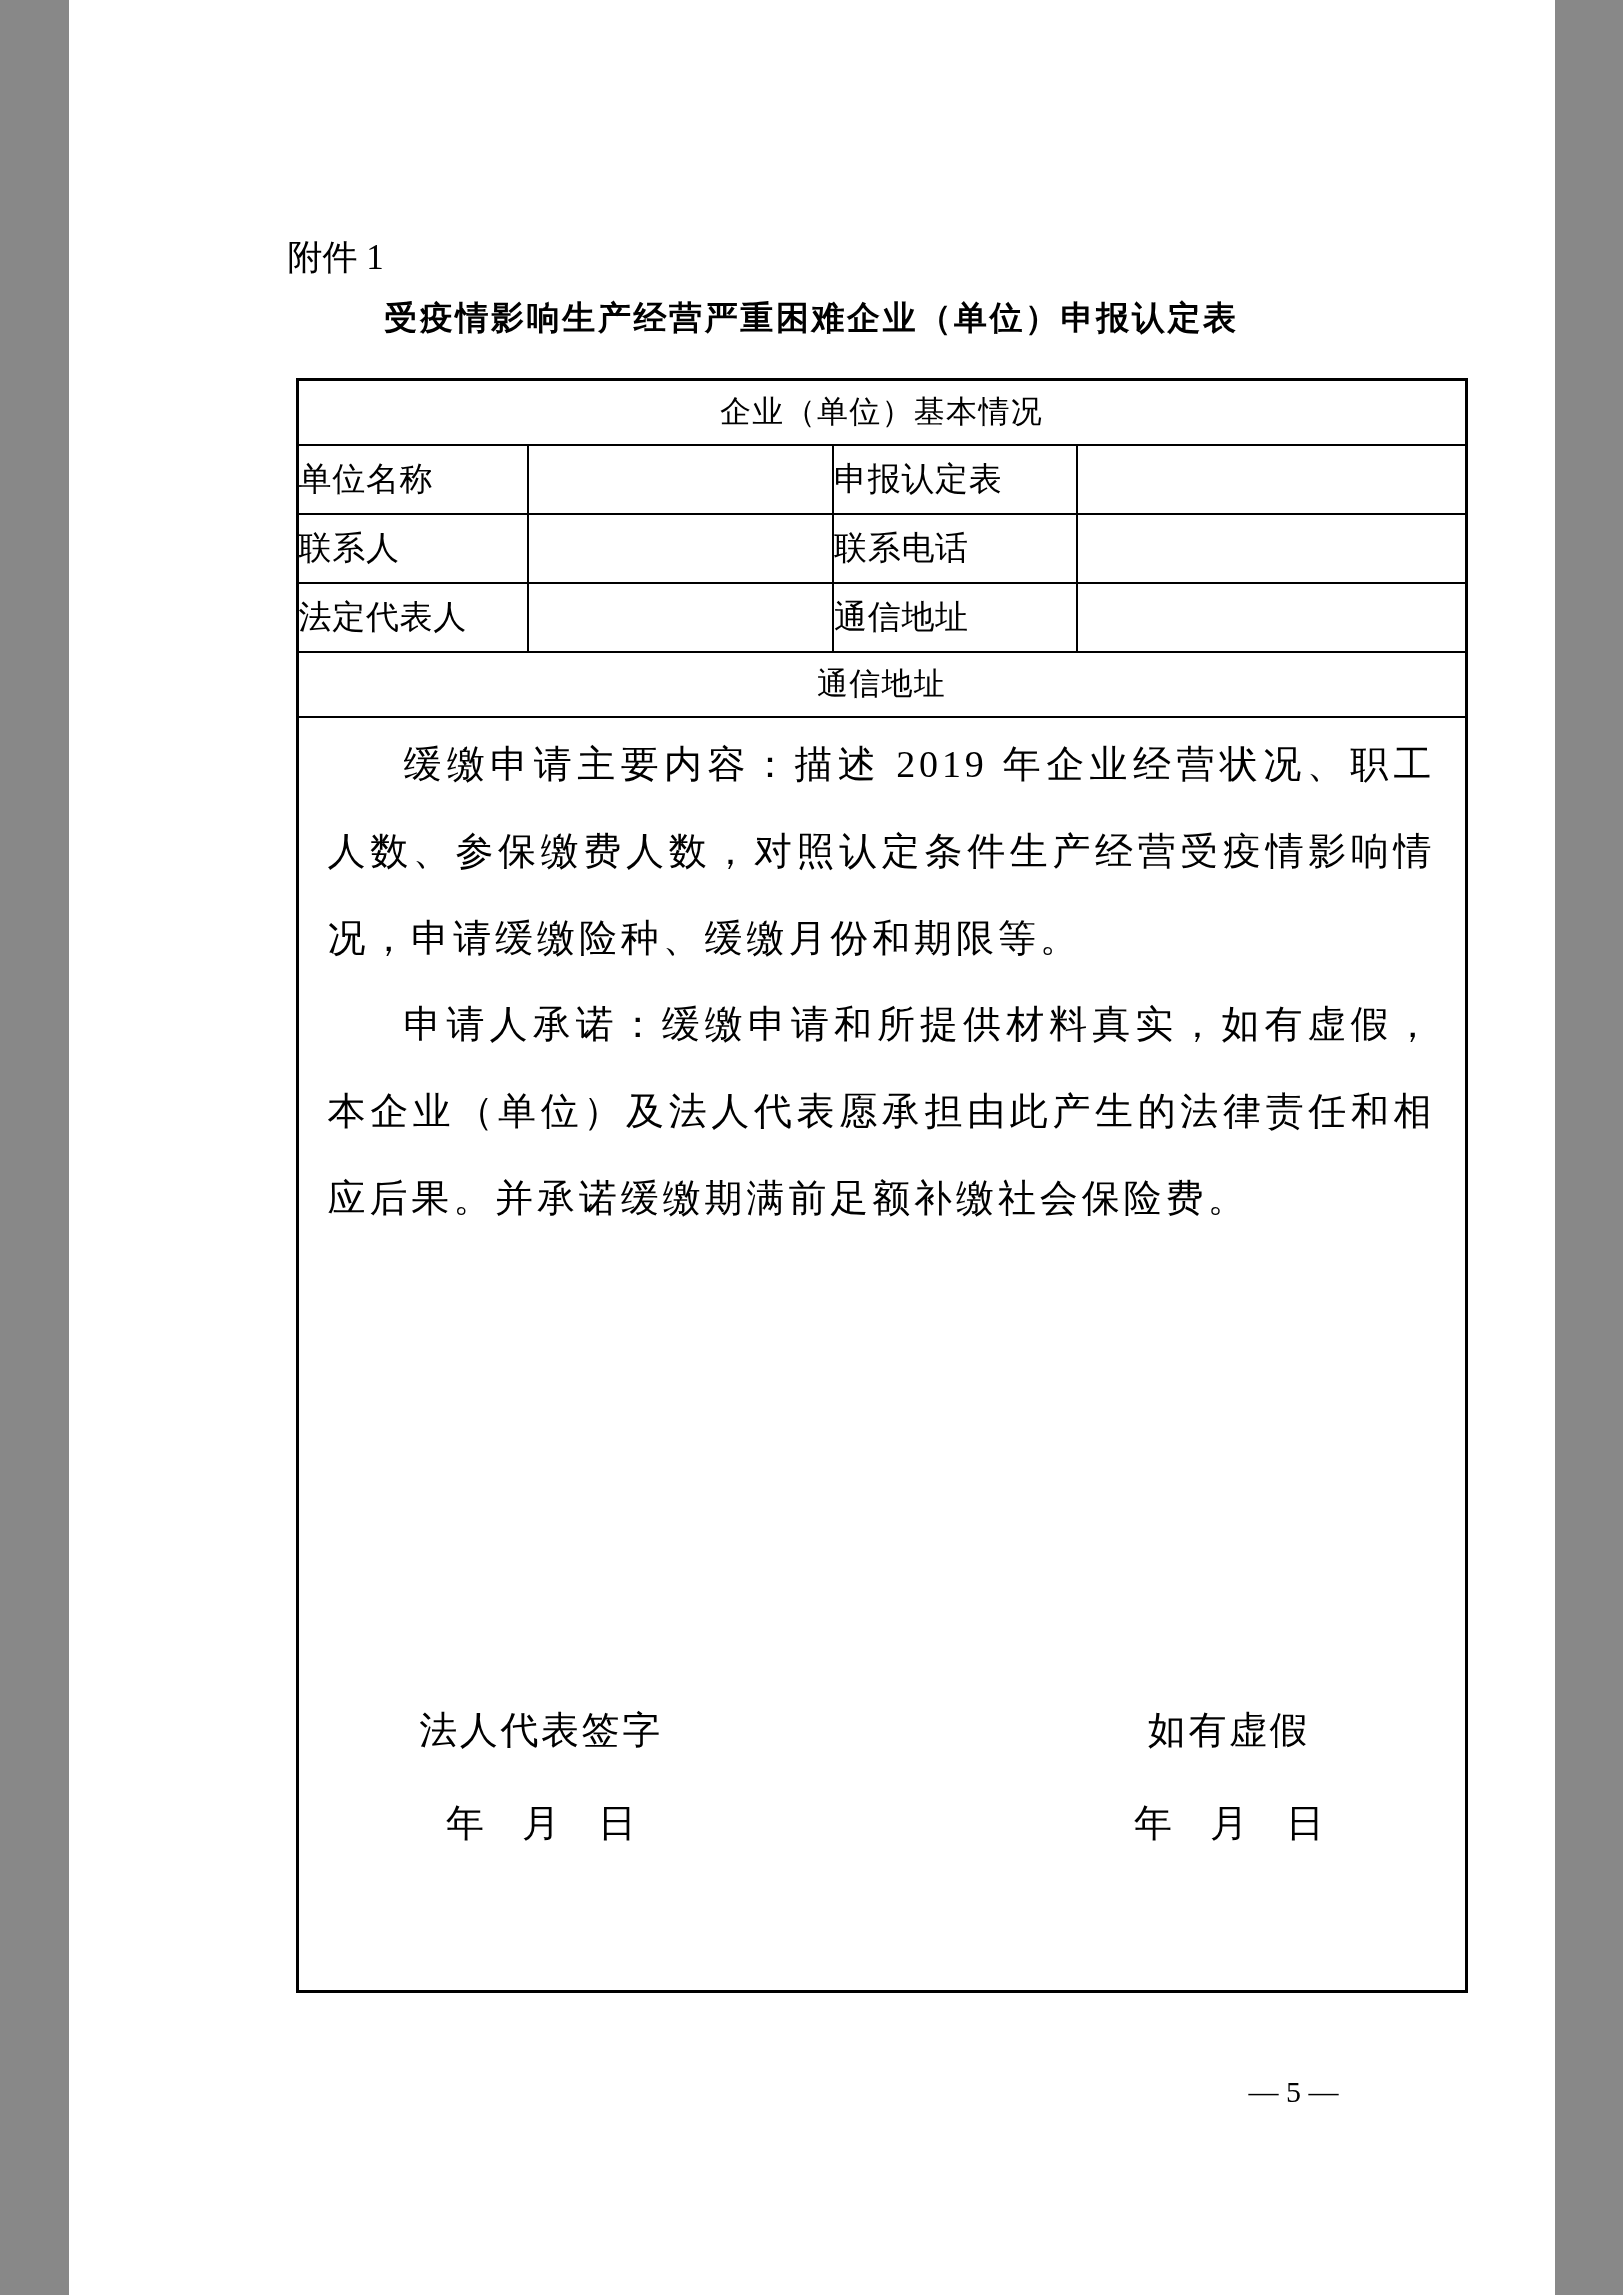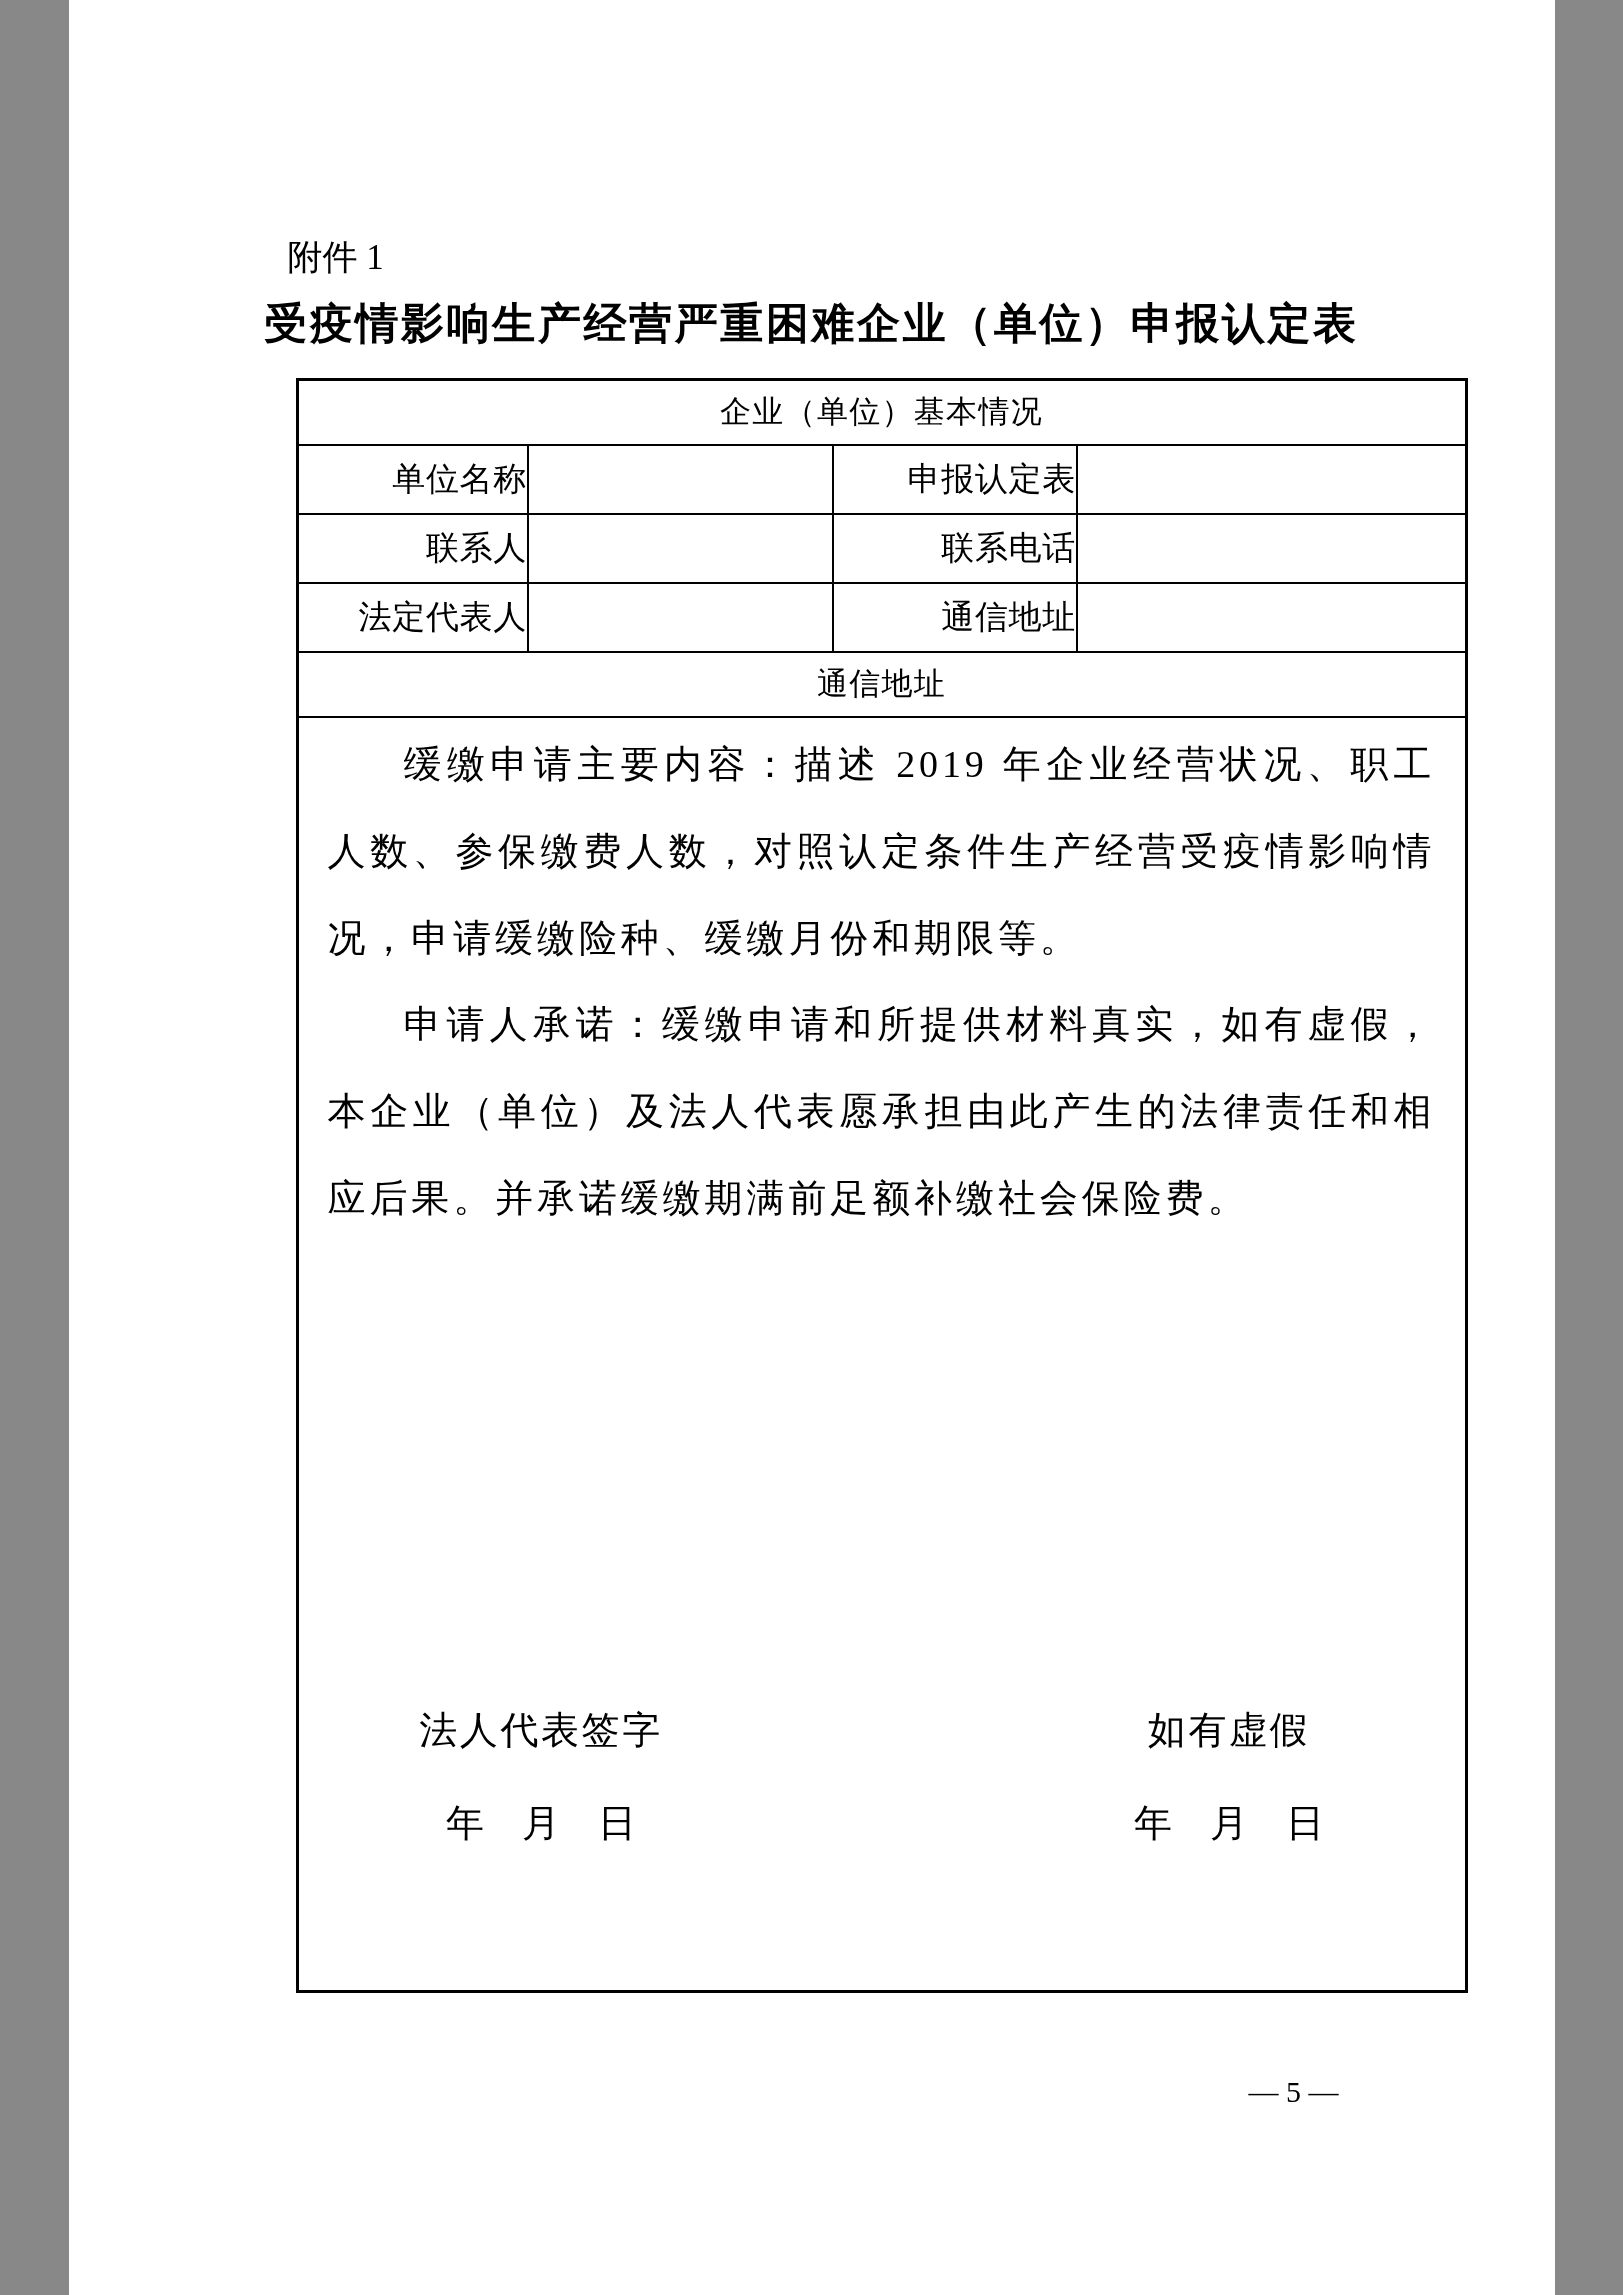--- a/index.html
+++ b/index.html
@@ -23,21 +23,21 @@
     white-space: pre;
   }
   .doc-title {
     position: absolute;
     left: 0;
     right: 0;
     top: 298px;
     text-align: center;
     font-family: "Liberation Sans", sans-serif;
     font-weight: bold;
-    font-size: 43px;
+    font-size: 33px;
     letter-spacing: 2.6px;
     line-height: 1.2;
     white-space: nowrap;
   }
   table.form-table {
     position: absolute;
     left: 227px;
     top: 378px;
     width: 1169px;
     height: 1615px;
@@ -53,21 +53,21 @@
   tr.row-info { height: 69px; }
   td.sec-header-cell {
     text-align: center;
     vertical-align: middle;
     font-family: "Liberation Sans", sans-serif;
     font-weight: normal;
     font-size: 31px;
     letter-spacing: 1.3px;
   }
   td.label-cell {
-    text-align: right;
+    text-align: left;
     vertical-align: middle;
     font-size: 33px;
     letter-spacing: 0.7px;
   }
   td.value-cell { background: #fff; }
   td.content-cell {
     position: relative;
     vertical-align: top;
     padding: 3.9px 29px 0 29px;
   }

